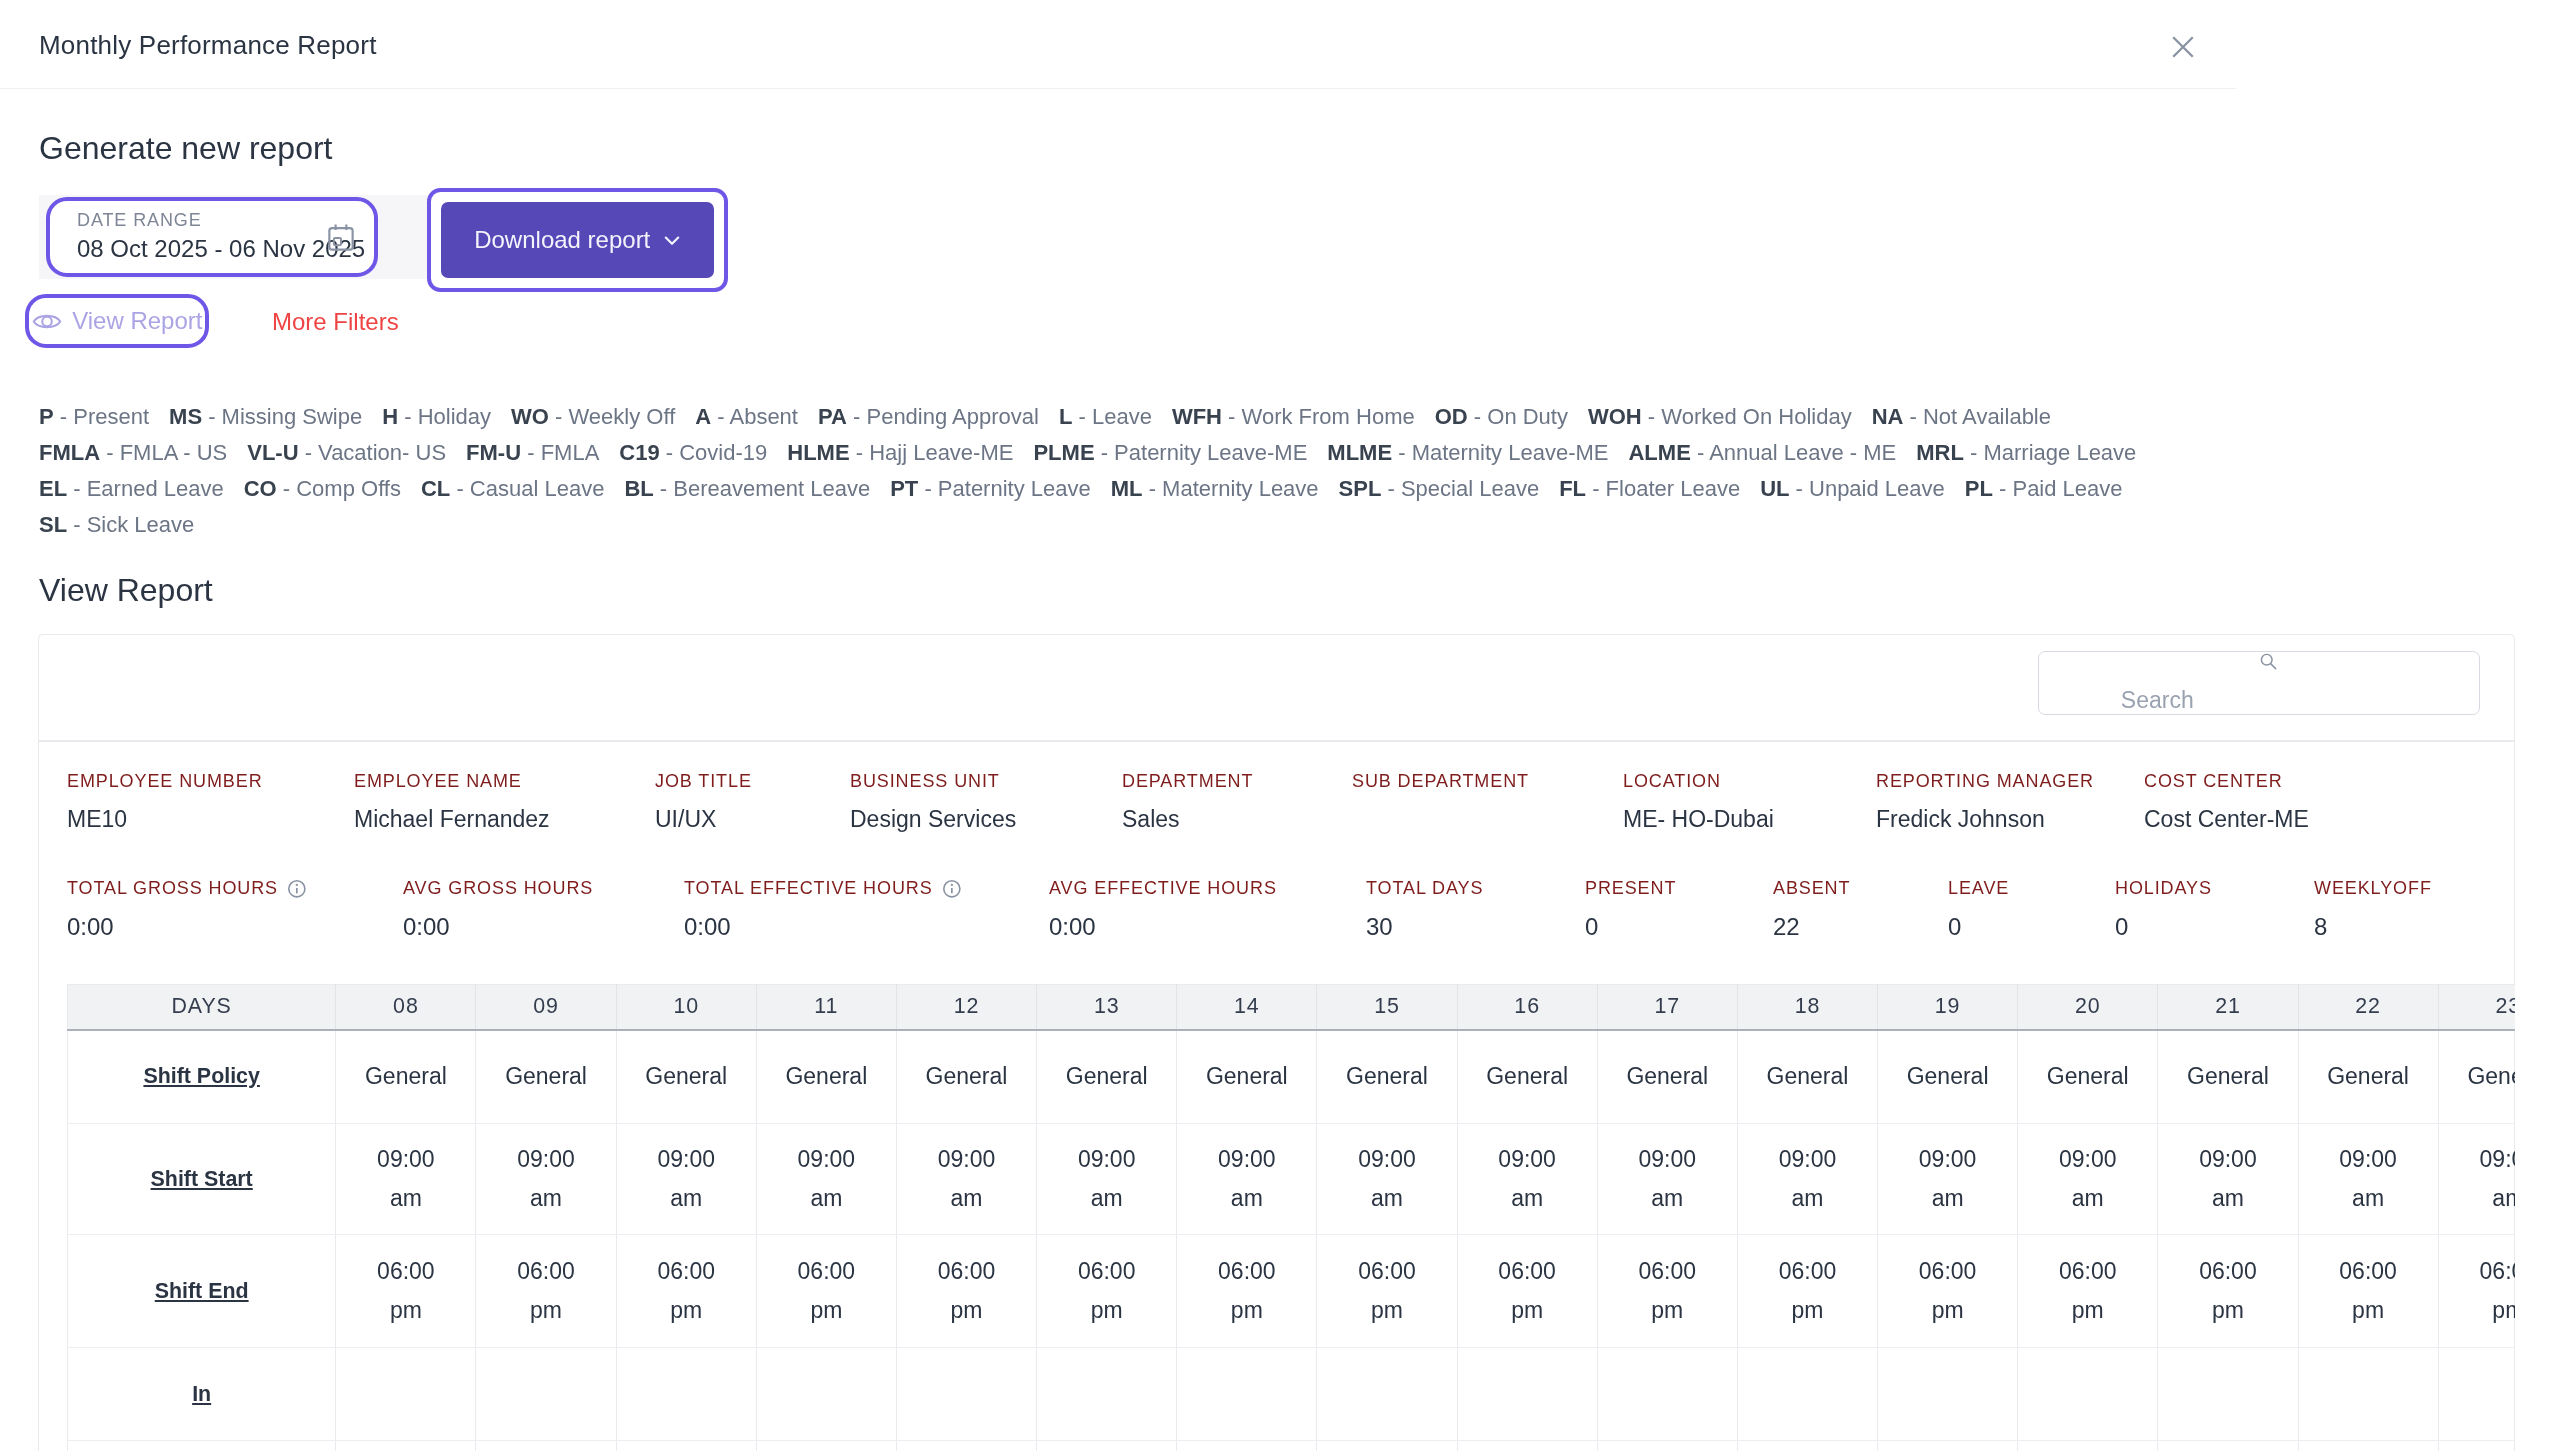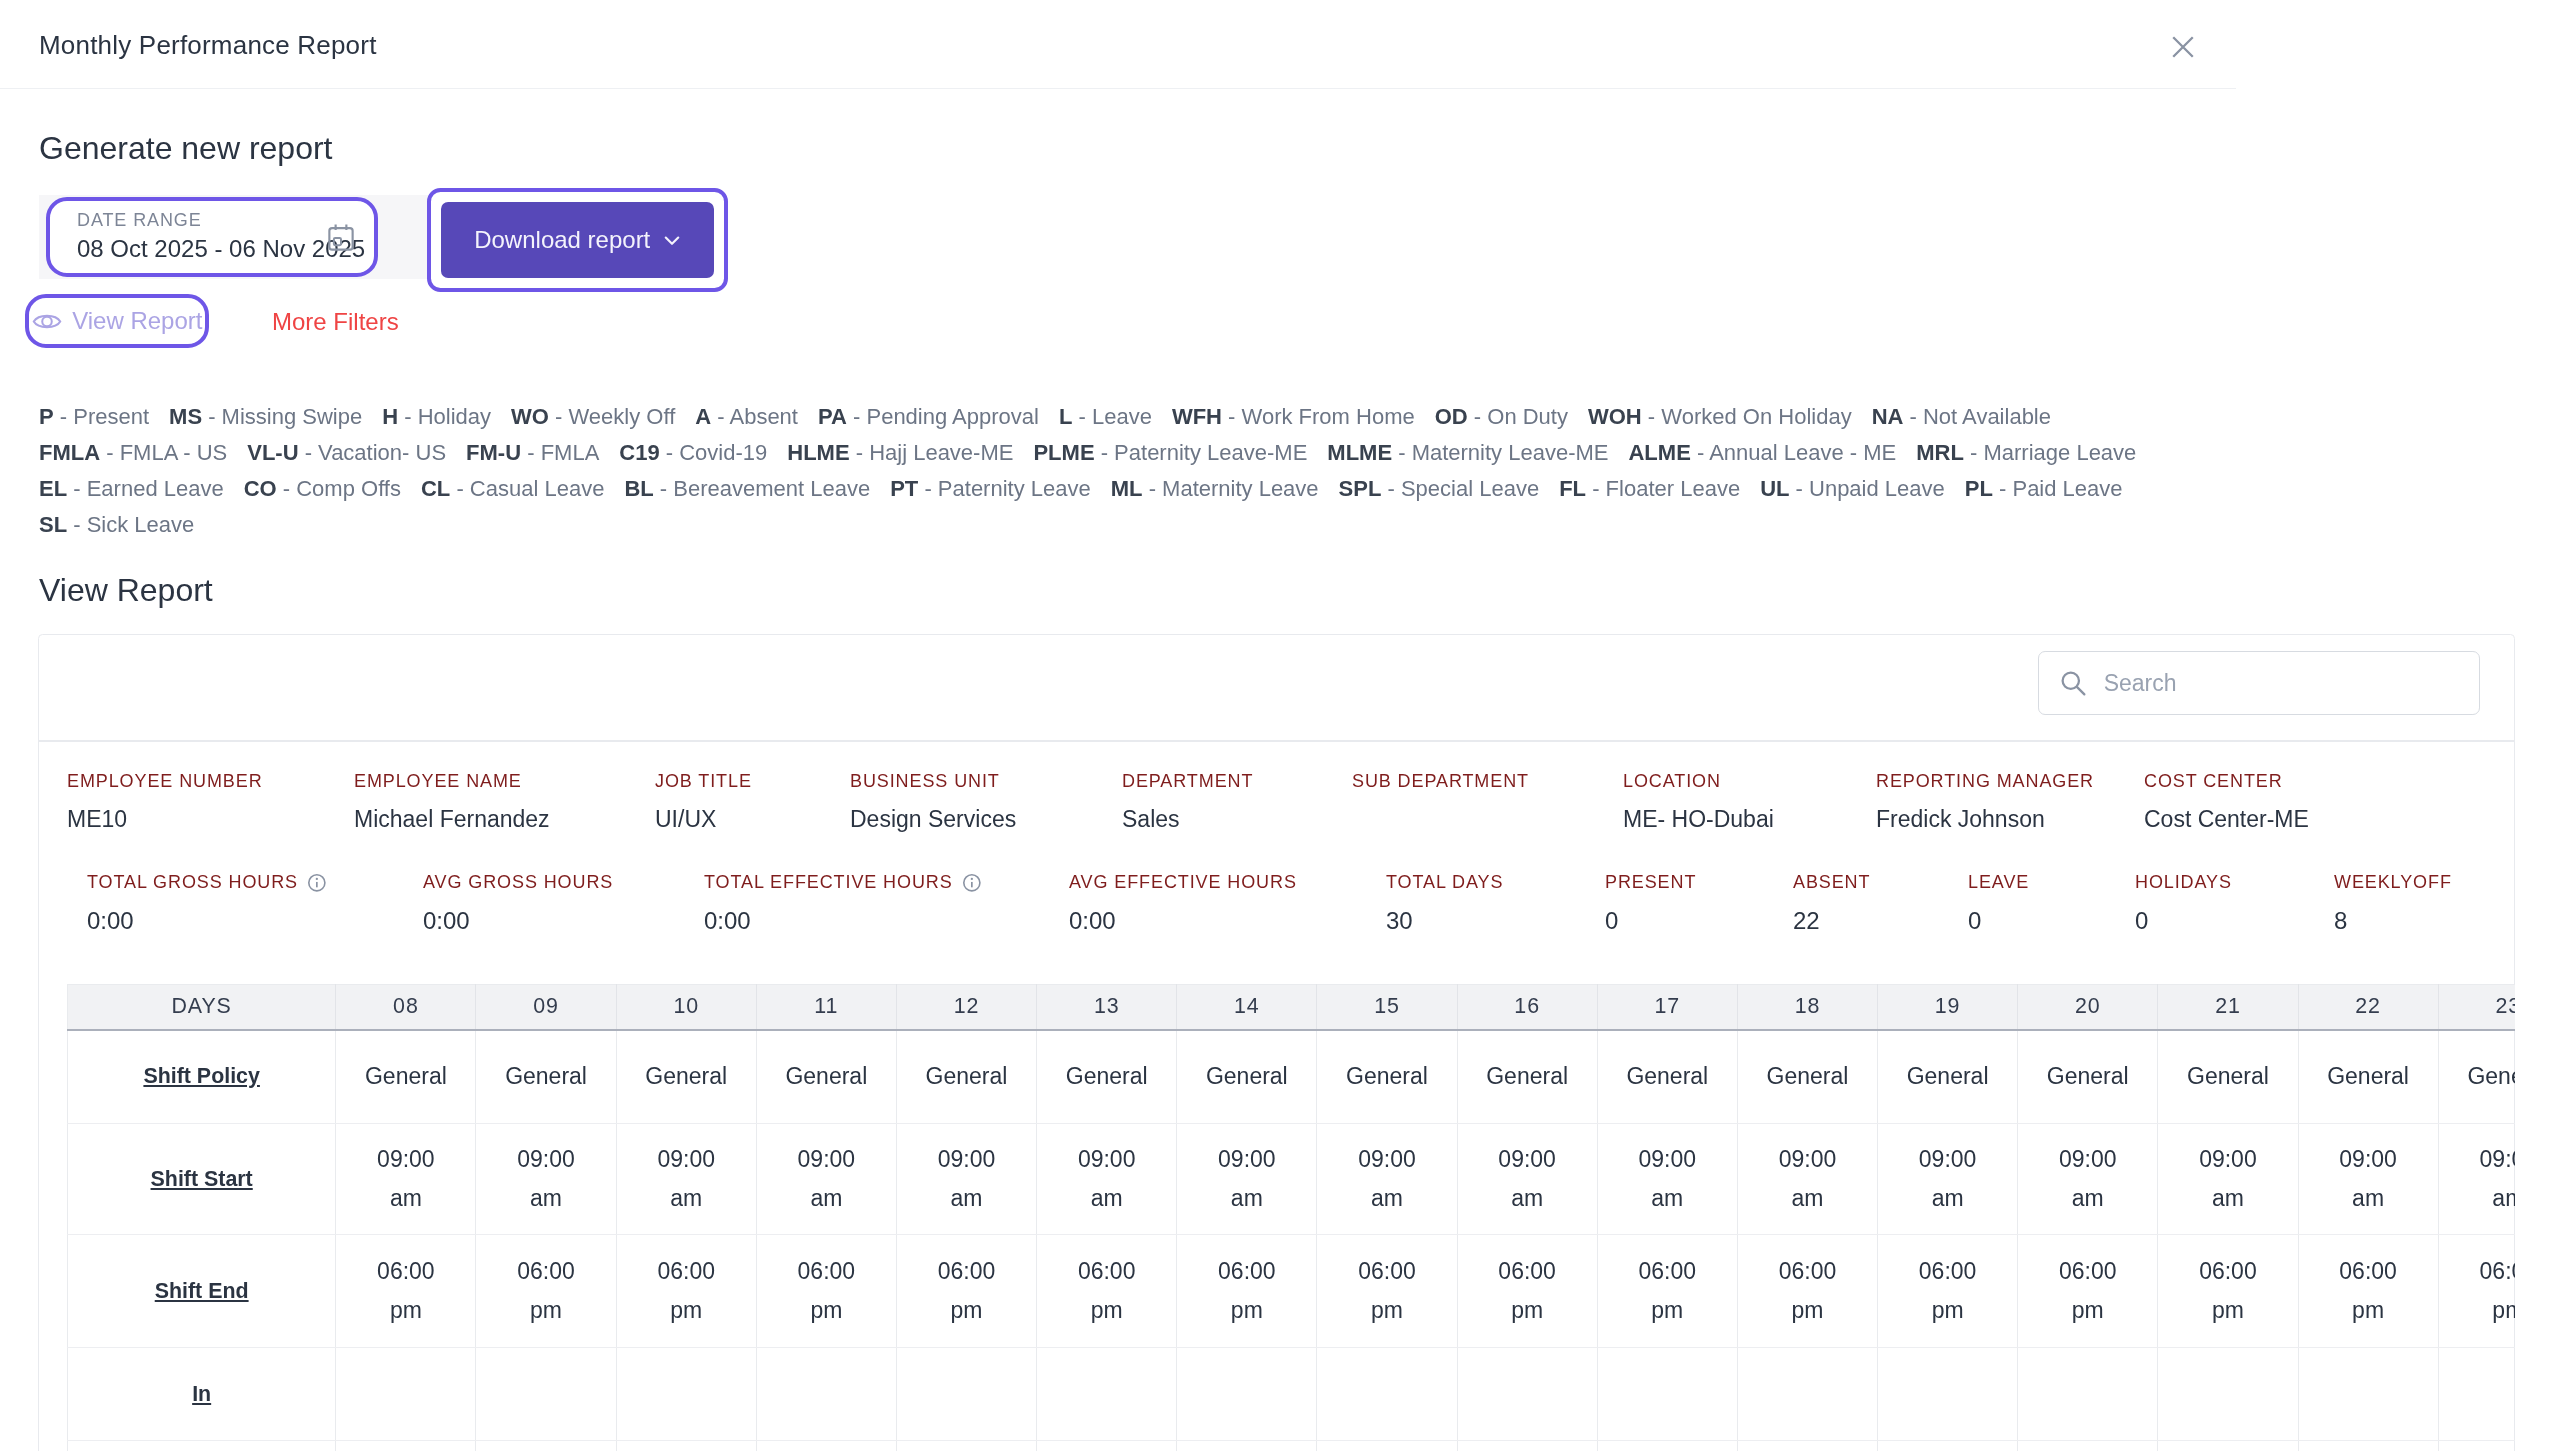--- a/index.html
+++ b/index.html
@@ -40,30 +40,30 @@
   .legend-row { display:flex; column-gap:55px; height:36px; align-items:center; white-space:nowrap;gap:20px; }
   .legend-item { font-size:22px; color:#6c7585; }
   .legend-item b { color:#39424f; font-weight:700; }
 
   
   .vr-heading { position:absolute; left:39px; top:572px; font-size:32px; font-weight:500; }
   .panel { position:absolute; left:38px; top:634px; width:2477px; height:858px;
     border:1.8px solid #e8eaee; border-radius:4.5px; background:#ffffff; }
   .search-box { position:absolute; left:1999px; top:16px; width:442px; height:64px;
     border:1.8px solid #d7dbe1; border-radius:7.1px; display:flex; align-items:center; gap:16px;
-    padding-left:19.7px; background:#ffffff; }
+    padding-left:19.7px; background:#ffffff;flex-direction:column; }
   .search-box input { border:none; outline:none; font-size:23px; color:#2b3442; flex:1;
     font-family:"Liberation Sans", sans-serif; }
   .search-box input::placeholder { color:#99a2b1; }
   .panel-divider { position:absolute; left:0; top:105px; width:100%; height:1.8px; background:#e8eaee; }
 
   .info-grid { position:absolute; left:28px; top:136px; width:2448px; display:grid;
     grid-template-columns:287px 301px 195px 272px 230px 271px 253px 268px auto; }
-  .stats-grid { position:absolute; left:28px; top:237px; width:2448px; display:grid;
-    grid-template-columns:336px 281px 365px 317px 219px 188px 175px 167px 199px auto;margin-left:20px; }
+  .stats-grid { position:absolute; left:28px; top:243px; width:2448px; display:grid;
+    grid-template-columns:336px 281px 365px 317px 219px 188px 175px 167px 199px auto; }
   .fld-label { font-size:18px; color:#7f1d1d; letter-spacing:0.9px; display:flex; align-items:center; gap:9px; }
   .fld-value { font-size:23px; color:#2b3442; margin-top:14.3px; min-height:27px; }
   .stats-grid .fld-value { font-size:24px; }
 
   
   .table-clip { position:absolute; left:28px; top:349px; width:2448px; height:514px; overflow:hidden; }
   table { border-collapse:collapse; table-layout:fixed; width:2512px; }
   col.c-label { width:268px; } col.c-day { width:140px; }
   thead th { height:45px; background:#f1f2f4; border-bottom:2.7px solid #abb0bb;
     border-right:0.9px solid #e2e4e8; border-top:0.9px solid #e9ebee;

